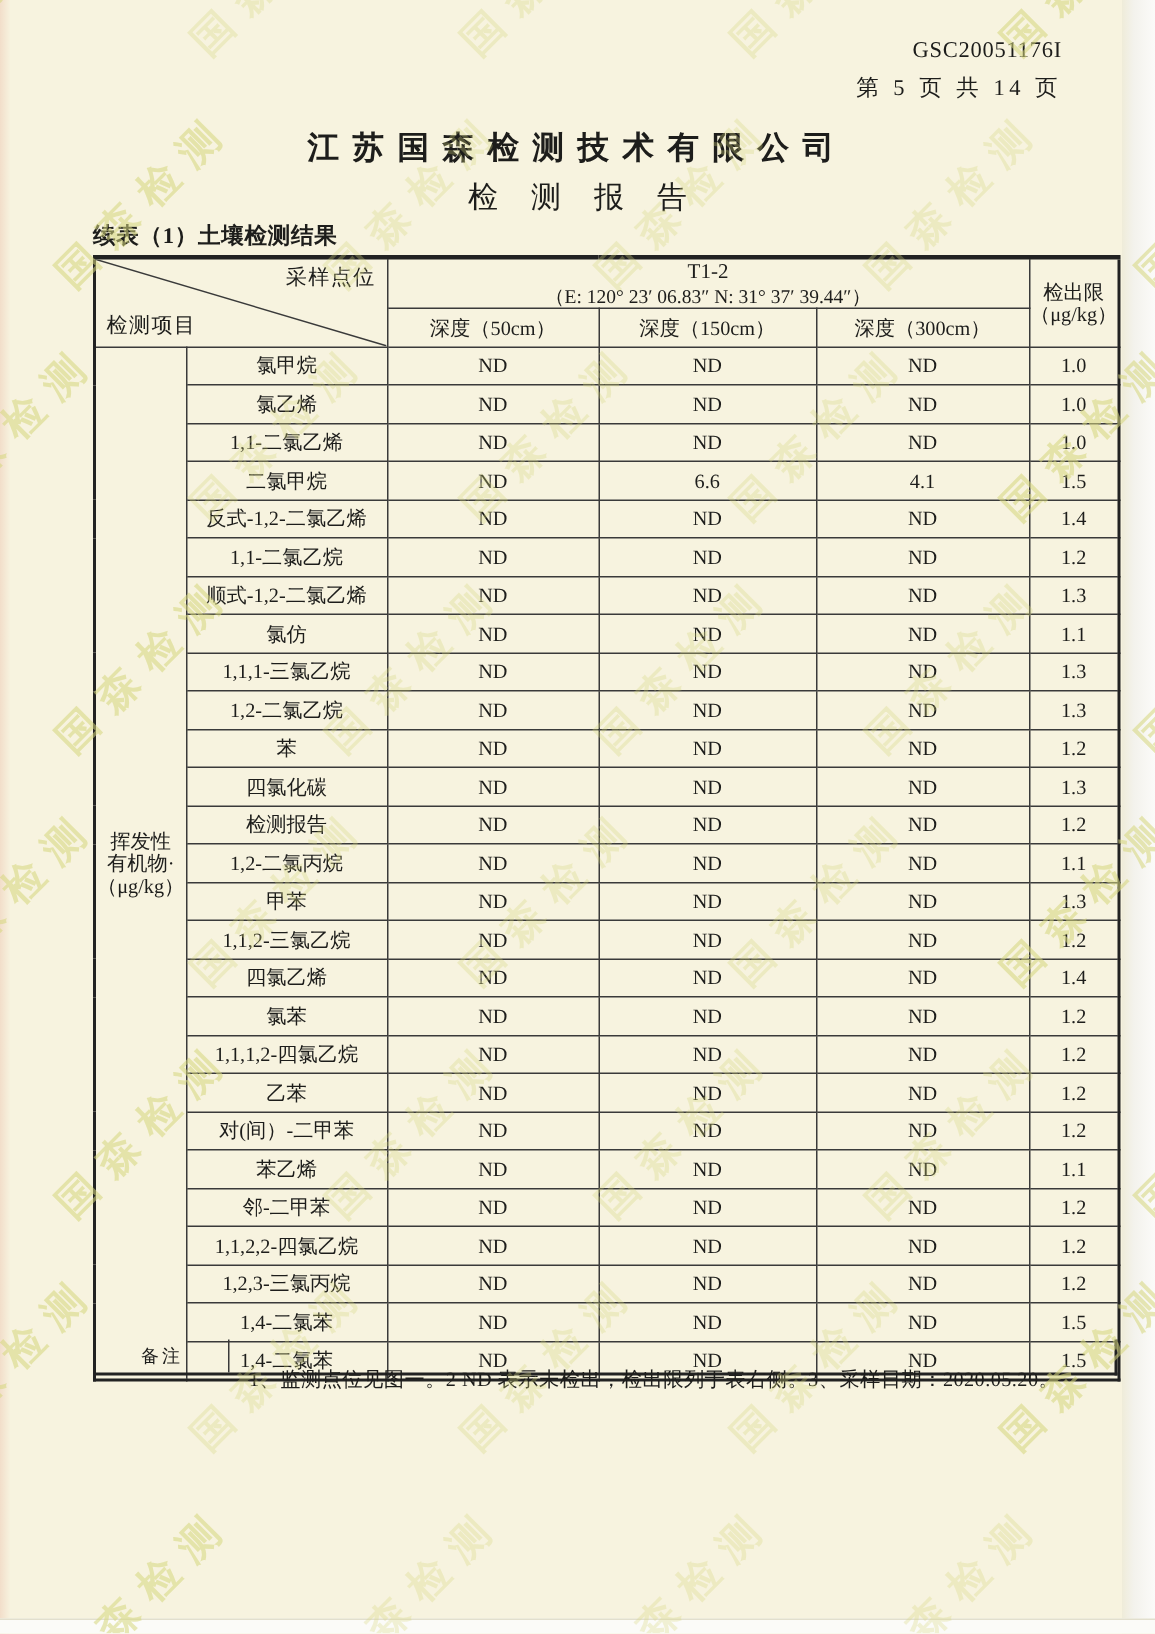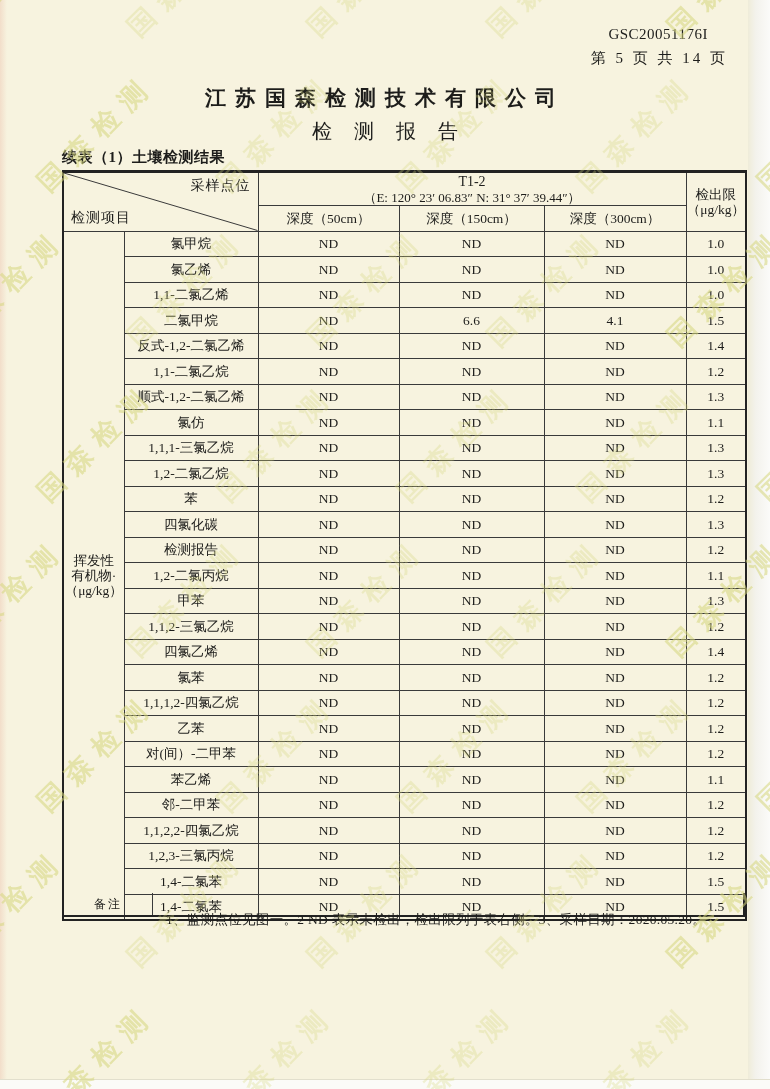--- a/index.html
+++ b/index.html
@@ -19,21 +19,21 @@
   .edge-left{position:absolute;top:0;left:0;width:7px;height:100%;
     background:linear-gradient(to right,rgba(236,196,176,.45),rgba(236,196,176,0));z-index:3;}
 
   
   .wm-layer{position:absolute;inset:0;pointer-events:none;z-index:4;overflow:hidden;}
   .wm{position:absolute;white-space:nowrap;transform:rotate(-45deg);
       font-size:27px;font-weight:bold;letter-spacing:11px;color:var(--watermark);}
 
   
   .doc-number{position:absolute;top:26px;right:62px;font-size:15px;letter-spacing:.5px;}
-  .page-info{position:absolute;top:49px;right:42px;font-size:15px;letter-spacing:3px;}
+  .page-info{position:absolute;top:49px;right:62px;font-size:15px;letter-spacing:3px;}
   .company{position:absolute;top:84px;left:0;width:100%;text-align:center;
            font-size:21px;font-weight:bold;letter-spacing:9px;}
   .report-title{position:absolute;top:118px;left:0;width:100%;text-align:center;
            font-size:20px;font-weight:normal;letter-spacing:22px;text-indent:22px;}
   .caption{position:absolute;top:148px;left:62px;font-size:15px;font-weight:bold;letter-spacing:.5px;}
 
   
   table.results{position:absolute;left:62px;top:170px;width:683px;
       border-collapse:collapse;table-layout:fixed;
       border:2px solid var(--outer);border-top-width:3px;z-index:2;}

